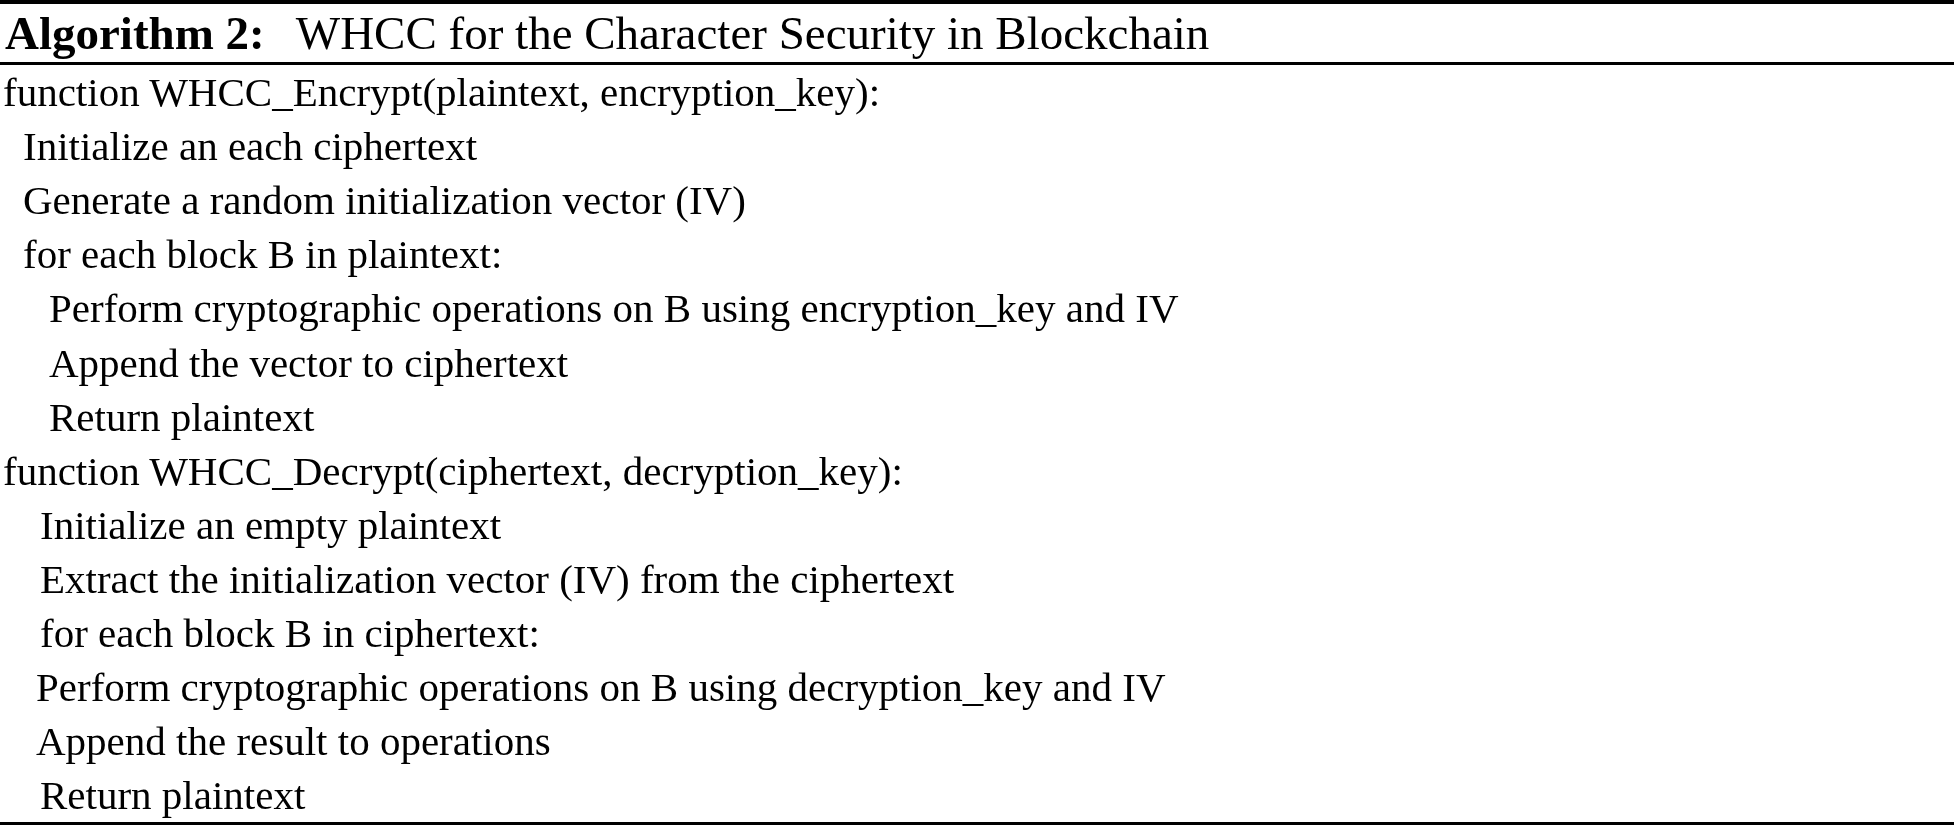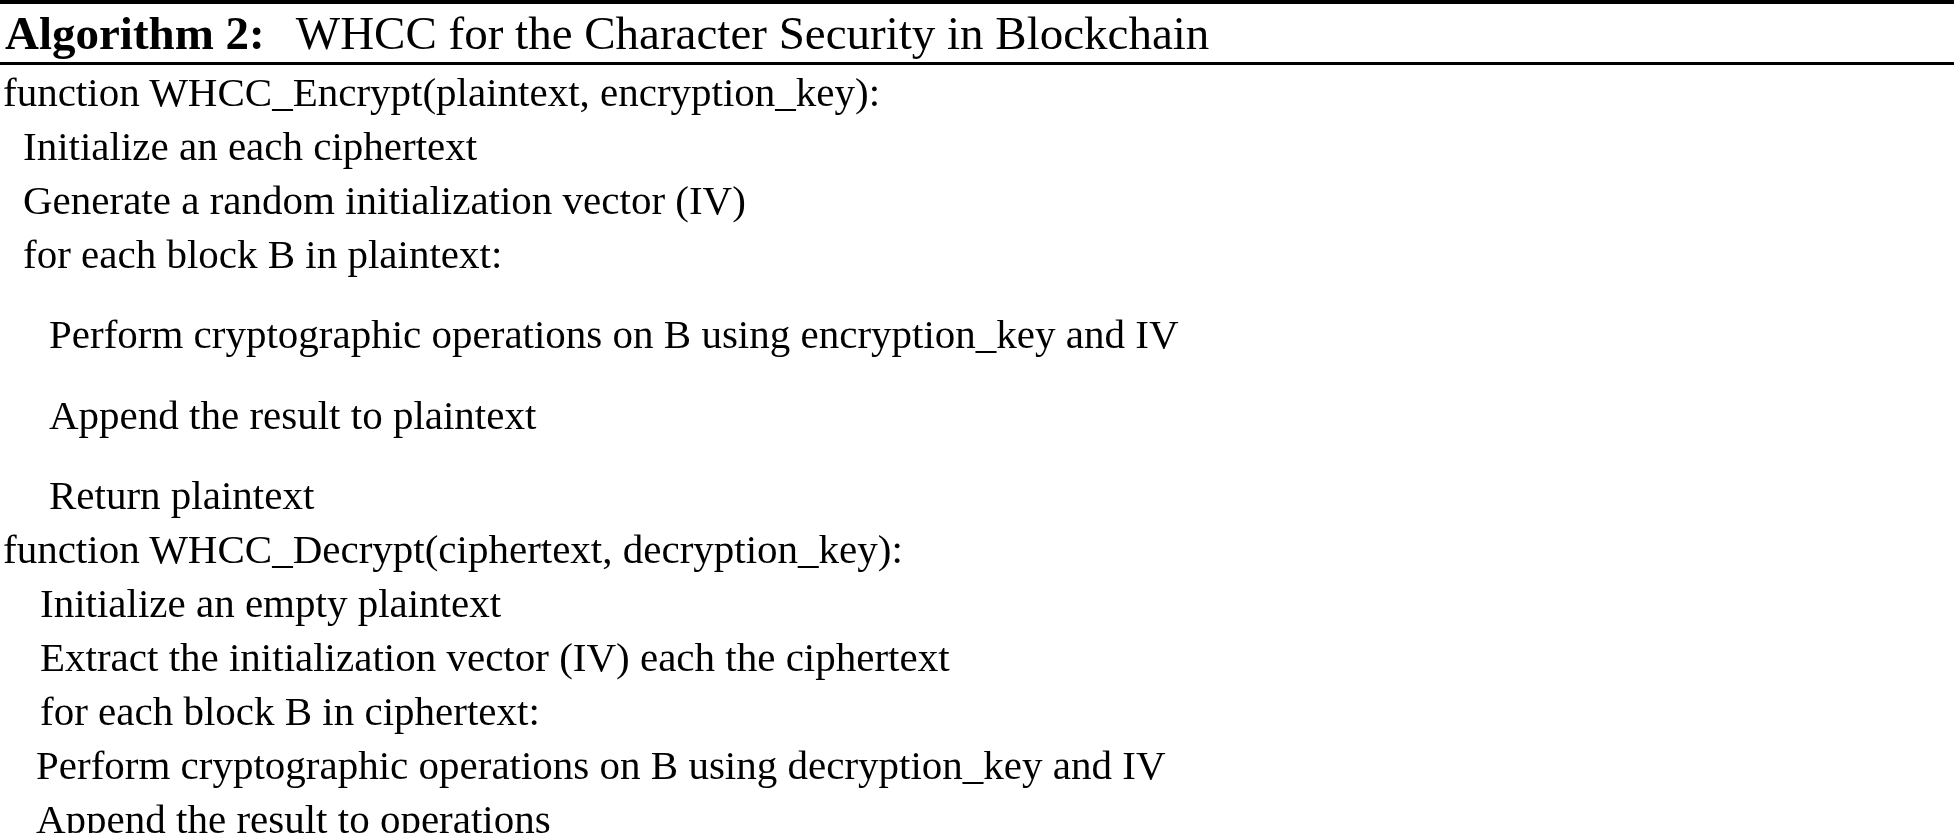--- a/index.html
+++ b/index.html
@@ -41,21 +41,21 @@
     font-size: 41px;
   }
   .line {
     height: 54.1px;
     display: flex;
     align-items: center;
     white-space: pre;
   }
   .ind-0 { padding-left: 3px; }
   .ind-1 { padding-left: 23px; }
-  .ind-2 { padding-left: 49px; margin-top: 26px; }
+  .ind-2 { padding-left: 49px; }
   .ind-3 { padding-left: 40px; }
   .ind-4 { padding-left: 36px; }
   .bottom-rule {
     height: 0;
     border-top: 3px solid #000000;
   }
 </style>
 </head>
 <body>
 
@@ -65,25 +65,25 @@
     <span class="label">Algorithm 2:</span>
     <span class="title">WHCC for the Character Security in Blockchain</span>
   </div>
 
   <div class="code">
     <div class="line ind-0">function WHCC_Encrypt(plaintext, encryption_key):</div>
     <div class="line ind-1">Initialize an each ciphertext</div>
     <div class="line ind-1">Generate a random initialization vector (IV)</div>
     <div class="line ind-1">for each block B in plaintext:</div>
     <div class="line ind-2">Perform cryptographic operations on B using encryption_key and IV</div>
-    <div class="line ind-2">Append the result to plaintext</div>
+    <div class="line ind-2">Append the vector to ciphertext</div>
     <div class="line ind-2">Return plaintext</div>
     <div class="line ind-0">function WHCC_Decrypt(ciphertext, decryption_key):</div>
     <div class="line ind-3">Initialize an empty plaintext</div>
-    <div class="line ind-3">Extract the initialization vector (IV) each the ciphertext</div>
+    <div class="line ind-3">Extract the initialization vector (IV) from the ciphertext</div>
     <div class="line ind-3">for each block B in ciphertext:</div>
     <div class="line ind-4">Perform cryptographic operations on B using decryption_key and IV</div>
     <div class="line ind-4">Append the result to operations</div>
     <div class="line ind-3">Return plaintext</div>
   </div>
 
   <div class="bottom-rule"></div>
 
 </div>
 

